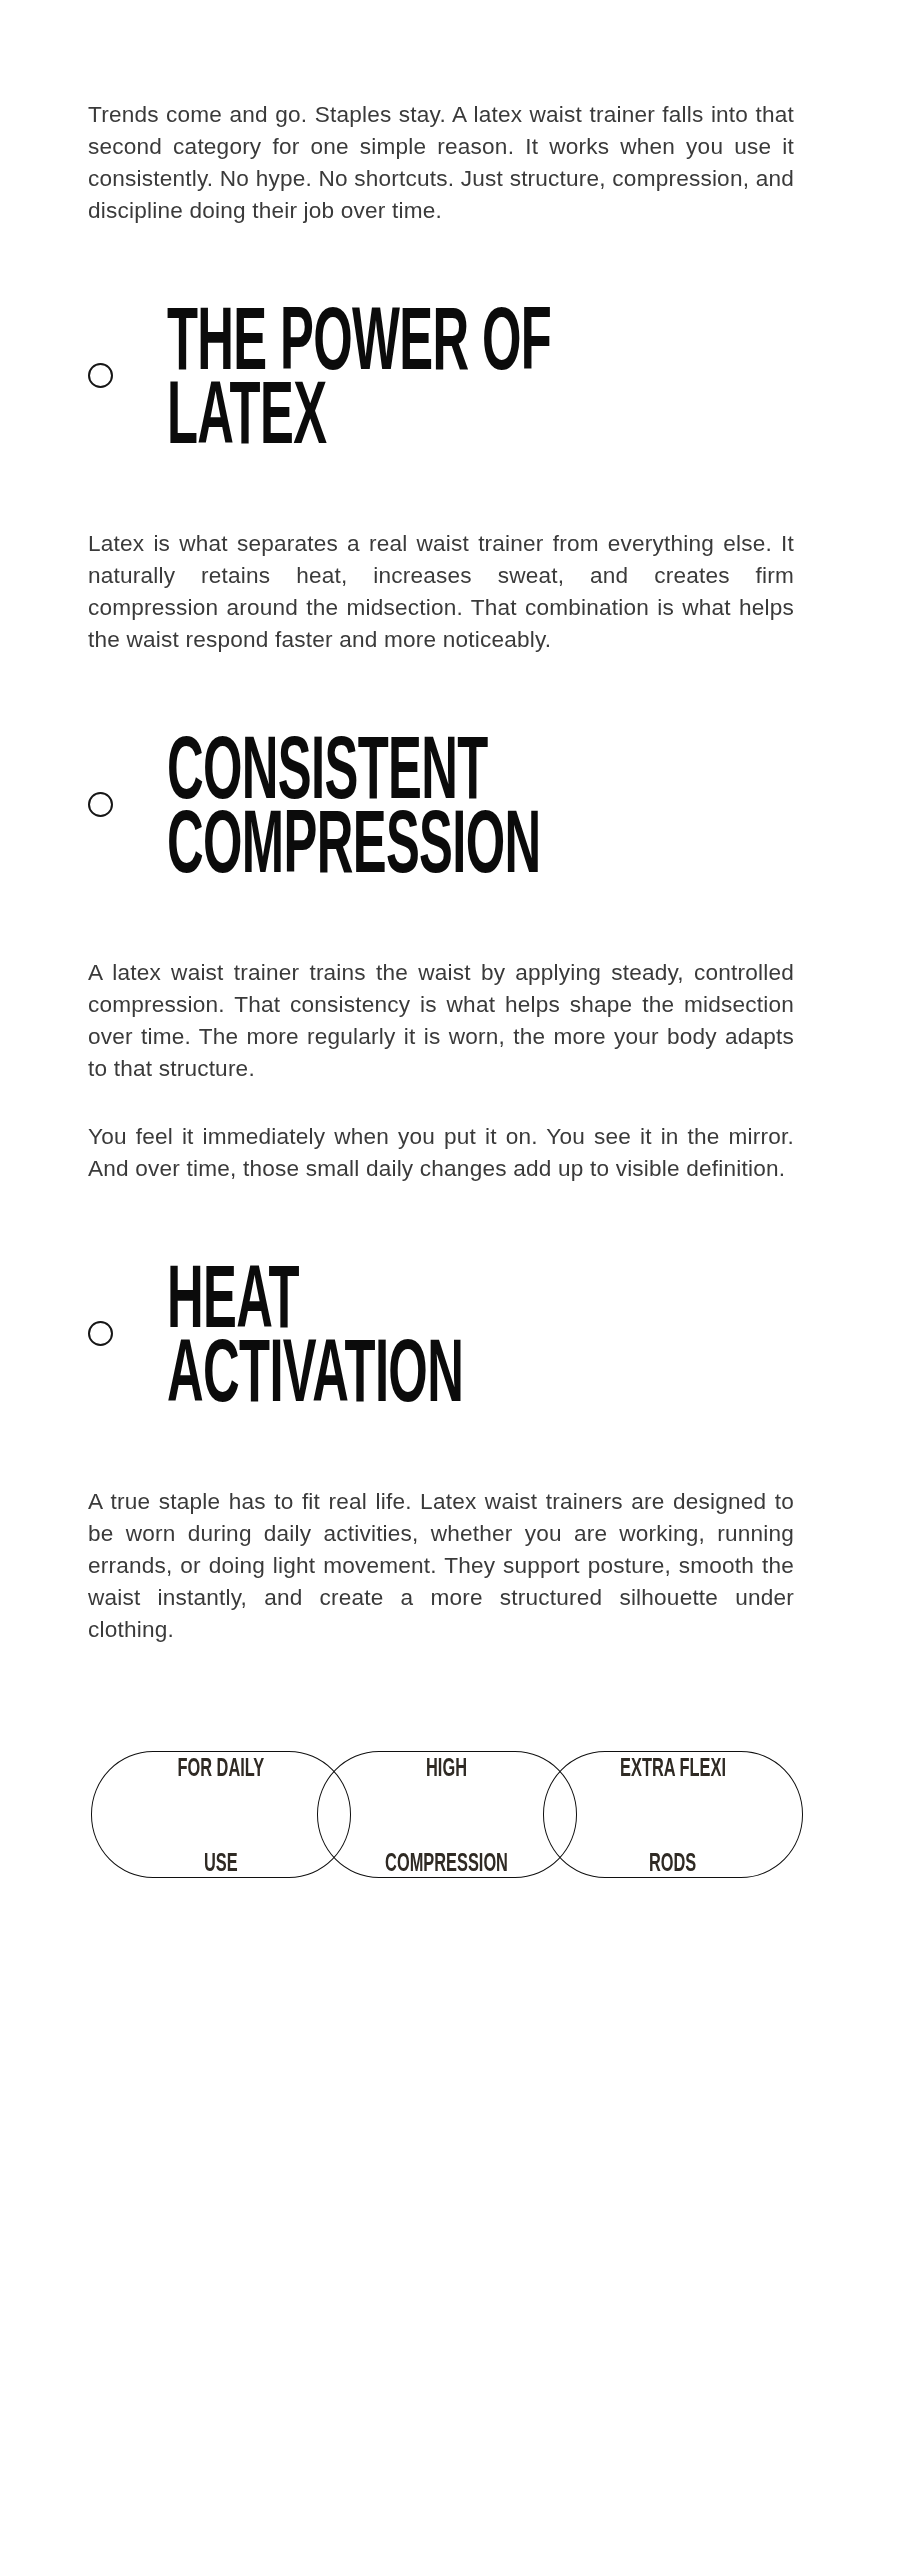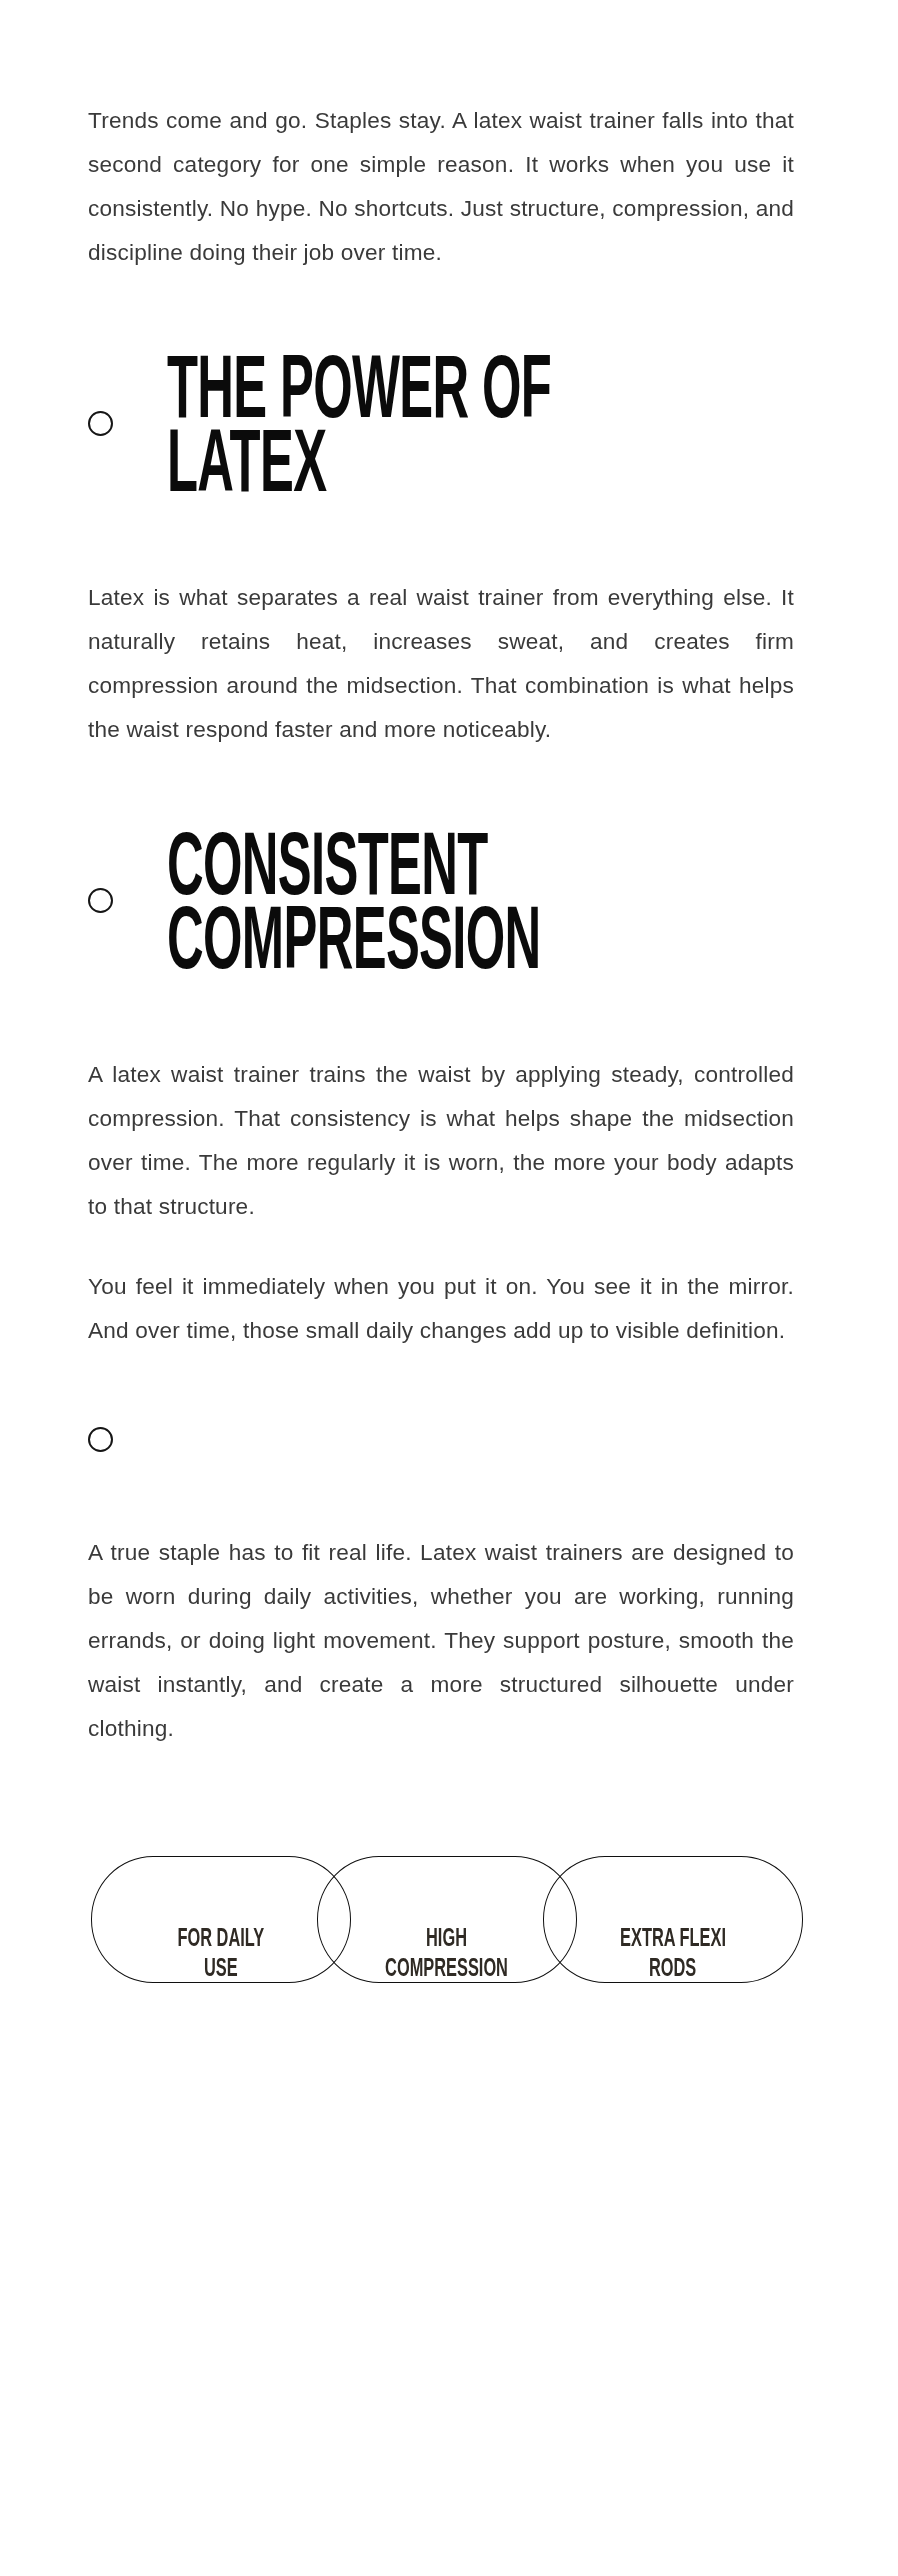--- a/index.html
+++ b/index.html
@@ -9,21 +9,21 @@
     height: 2576px;
     overflow: hidden;
     position: relative;
     font-family: "Liberation Sans", sans-serif;
   }
   .content {
     padding: 99px 104px 0 88px;
   }
   .para {
     font-size: 22.6px;
-    line-height: 44px;
+    line-height: 32px;
     letter-spacing: 0.2px;
     color: #3a3a3a;
     text-align: justify;
     margin-bottom: 36px;
   }
   .heading-row {
     display: flex;
     align-items: center;
     margin: 74px 0 79px 0;
   }
@@ -55,21 +55,21 @@
   }
   .badge {
     flex: 0 0 auto;
     width: 260px;
     height: 127px;
     border: 1.7px solid #101010;
     border-radius: 62px / 63px;
     background: transparent;
     display: flex;
     flex-direction: column;
-    justify-content: flex-end;
+    justify-content: space-between;
     align-items: center;
   }
   .badge:not(:first-child) { margin-left: -34px; }
   .badge-line {
     font-weight: 700;
     font-size: 26px;
     line-height: 30px;
     color: #2f2a24;
     white-space: nowrap;
     width: max-content;
@@ -98,20 +98,24 @@
     <div class="h-lines">
       <div class="h-line">CONSISTENT</div>
       <div class="h-line">COMPRESSION</div>
     </div>
   </div>
   <p class="para">A latex waist trainer trains the waist by applying steady, controlled compression. That consistency is what helps shape the midsection over time. The more regularly it is worn, the more your body adapts to that structure.</p>
   <p class="para">You feel it immediately when you put it on. You see it in the mirror. And over time, those small daily changes add up to visible definition.</p>
 
   <div class="heading-row">
     <div class="ring"></div>
+    <div class="h-lines">
+      <div class="h-line">HEAT</div>
+      <div class="h-line">ACTIVATION</div>
+    </div>
   </div>
 
   <p class="para">A true staple has to fit real life. Latex waist trainers are designed to be worn during daily activities, whether you are working, running errands, or doing light movement. They support posture, smooth the waist instantly, and create a more structured silhouette under clothing.</p>
 
   <div class="badges-row">
     <div class="badge">
       <div class="badge-line">FOR DAILY</div>
       <div class="badge-line">USE</div>
     </div>
     <div class="badge">

